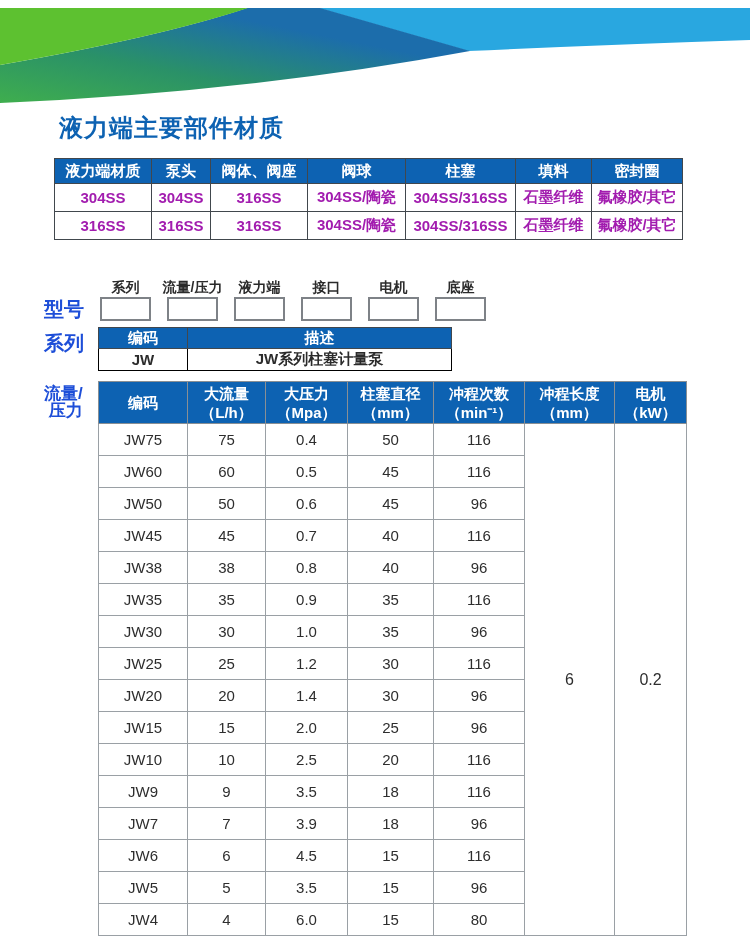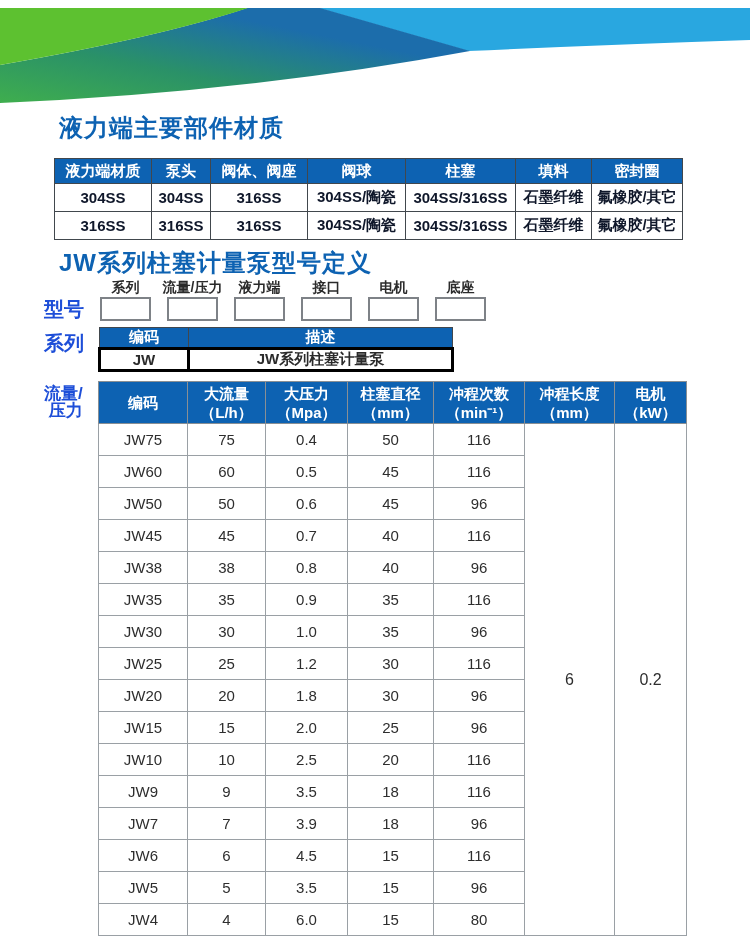--- a/index.html
+++ b/index.html
@@ -25,21 +25,21 @@
   table { border-collapse:collapse; table-layout:fixed; background:#fff; }
   th, td { text-align:center; vertical-align:middle; overflow:hidden; white-space:nowrap; }
 
   
   .materials-table { position:absolute; left:54px; top:150px; width:628px; }
   .materials-table th {
     background:#0d62b2; color:#ffffff; font-size:15px; font-weight:bold;
     height:25px; border:1px solid #41474d;
   }
   .materials-table td {
-    height:28px; font-size:15px; font-weight:600; color:#0f172a;
+    height:28px; font-size:15px; font-weight:600; color:#a21caf;
     border:1px solid #41474d;
   }
 
   
   .side-label { position:absolute; color:#1d4ed8; font-weight:bold; white-space:nowrap; }
   .label-model  { left:44px; top:288px; font-size:20px; }
   .label-series { left:44px; top:322px; font-size:20px; }
   .label-flow   { left:44px; top:377px; font-size:17px; line-height:17px; text-align:right; }
 
   .model-fields { position:absolute; left:100px; top:270px; display:flex; gap:16px; }
@@ -48,21 +48,21 @@
   .model-field-box { width:51px; height:24px; border:2px solid #7e8287; background:#fff; }
 
   
   .series-table { position:absolute; left:98px; top:319px; width:353px; }
   .series-table th {
     background:#0d62b2; color:#fff; font-size:15px; font-weight:bold;
     height:21px; border:1px solid #41474d;
   }
   .series-table td {
     height:22px; font-size:15px; font-weight:600; color:#2b2b2b;
-    border:3px solid #000000;
+    border:1px solid #000000;
     text-align:center;
   }
 
   
   .spec-table { position:absolute; left:98px; top:373px; width:588px; }
   .spec-table th {
     background:#0d62b2; color:#ffffff; font-size:15px; font-weight:bold;
     height:42px; border:1px solid #898f94; line-height:19px; padding:0 1px;
   }
   .spec-table td {
@@ -128,21 +128,20 @@
           <td>316SS</td>
           <td>316SS</td>
           <td>304SS/陶瓷</td>
           <td>304SS/316SS</td>
           <td>石墨纤维</td>
           <td>氟橡胶/其它</td>
         </tr>
       </tbody>
   </table>
 
-  <div class="section-title title-model">JW系列柱塞计量泵型号定义</div>
 
   <div class="side-label label-model">型号</div>
 
   <div class="model-fields">
       <div class="model-field-group">
         <div class="model-field-label">系列</div>
         <div class="model-field-box"></div>
       </div>
       <div class="model-field-group">
         <div class="model-field-label">流量/压力</div>
@@ -288,21 +287,21 @@
         <tr>
           <td>JW25</td>
           <td>25</td>
           <td>1.2</td>
           <td>30</td>
           <td>116</td>
         </tr>
         <tr>
           <td>JW20</td>
           <td>20</td>
-          <td>1.8</td>
+          <td>1.4</td>
           <td>30</td>
           <td>96</td>
         </tr>
         <tr>
           <td>JW15</td>
           <td>15</td>
           <td>2.0</td>
           <td>25</td>
           <td>96</td>
         </tr>

